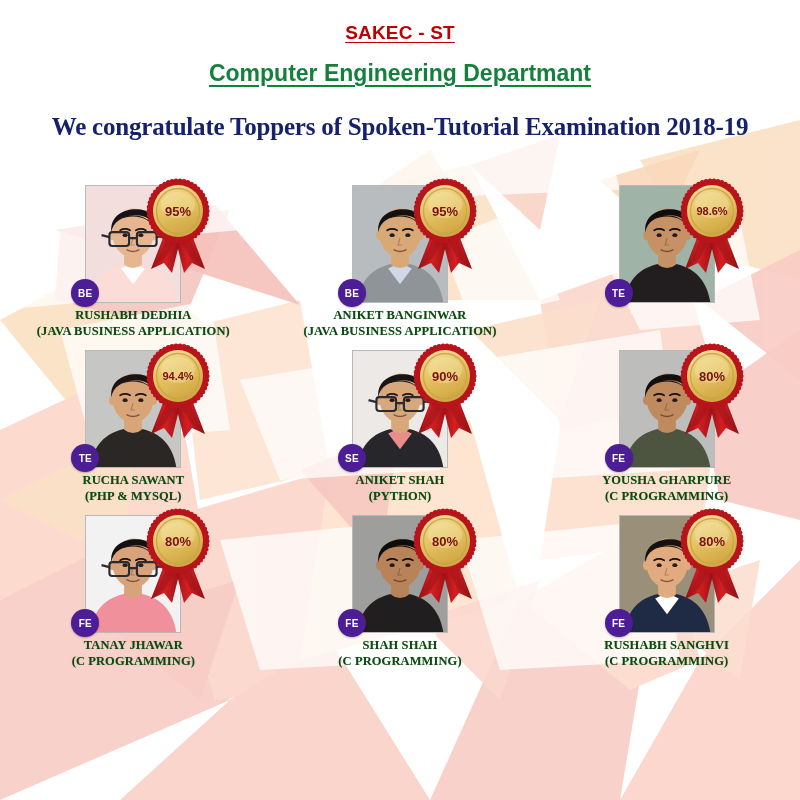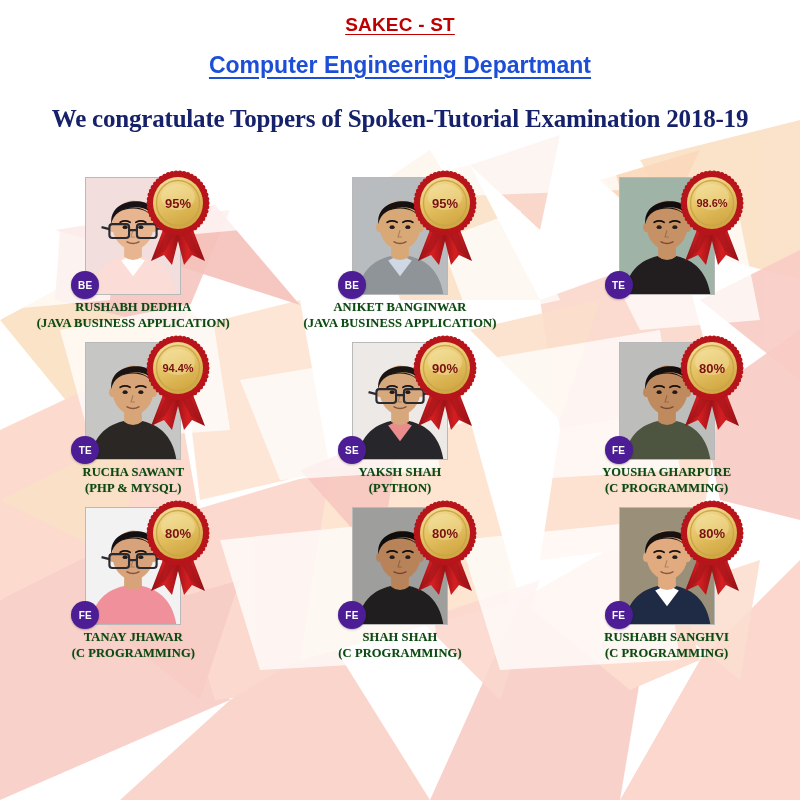--- a/index.html
+++ b/index.html
@@ -29,35 +29,35 @@
     inset: 0;
     width: 800px;
     height: 800px;
     z-index: 0;
   }
 
   
   #header {
     position: relative;
     z-index: 3;
-    padding-top: 8px;
+    padding-top: 16px;
     text-align: center;
   }
   .hdr-line1 {
     color: #c00000;
     font-size: 19px;
     font-weight: bold;
     letter-spacing: 0.2px;
     text-decoration: underline;
     text-underline-offset: 3px;
     margin: 6px 0 0 0;
     font-stretch: condensed;
   }
   .hdr-line2 {
-    color: #1d4ed8;
+    color: #15803d;
     font-size: 23px;
     font-weight: bold;
     text-decoration: underline;
     text-underline-offset: 4px;
     margin: 16px 0 0 0;
   }
   .hdr-line3 {
     color: #16216b;
     font-size: 25px;
     font-weight: bold;
@@ -823,21 +823,21 @@
               <circle cx="65.73" cy="29.89" r="2.5" fill="#b7151b"></circle>
     <ellipse cx="37" cy="34" rx="29" ry="30" fill="#b7151b"></ellipse>
     <ellipse cx="37" cy="34" rx="25" ry="26" fill="url(#gold4)"></ellipse>
     <ellipse cx="37" cy="34" rx="21.5" ry="22.5" fill="none" stroke="#c8a44a" stroke-width="1.4" opacity=".9"></ellipse>
     <ellipse cx="37" cy="28" rx="17" ry="13" fill="#f7eab8" opacity=".35"></ellipse>
     <text class="ribbon-pct" x="37" y="34" text-anchor="middle" dominant-baseline="central" font-size="13">90%</text>
   </svg>
           </div>
     </div>
     <div class="caption">
-      <span class="cname">YAKSH SHAH</span>
+      <span class="cname">ANIKET SHAH</span>
       <span class="ccourse">(PYTHON)</span>
     </div>
   </div>
       <div class="card">
     <div class="photo-wrap">
       <div class="photo">
   <svg viewBox="0 0 96 118" preserveAspectRatio="xMidYMid slice">
     <defs>
       <clipPath id="clip5">
                   <rect x="0" y="0" width="96" height="118"></rect>

